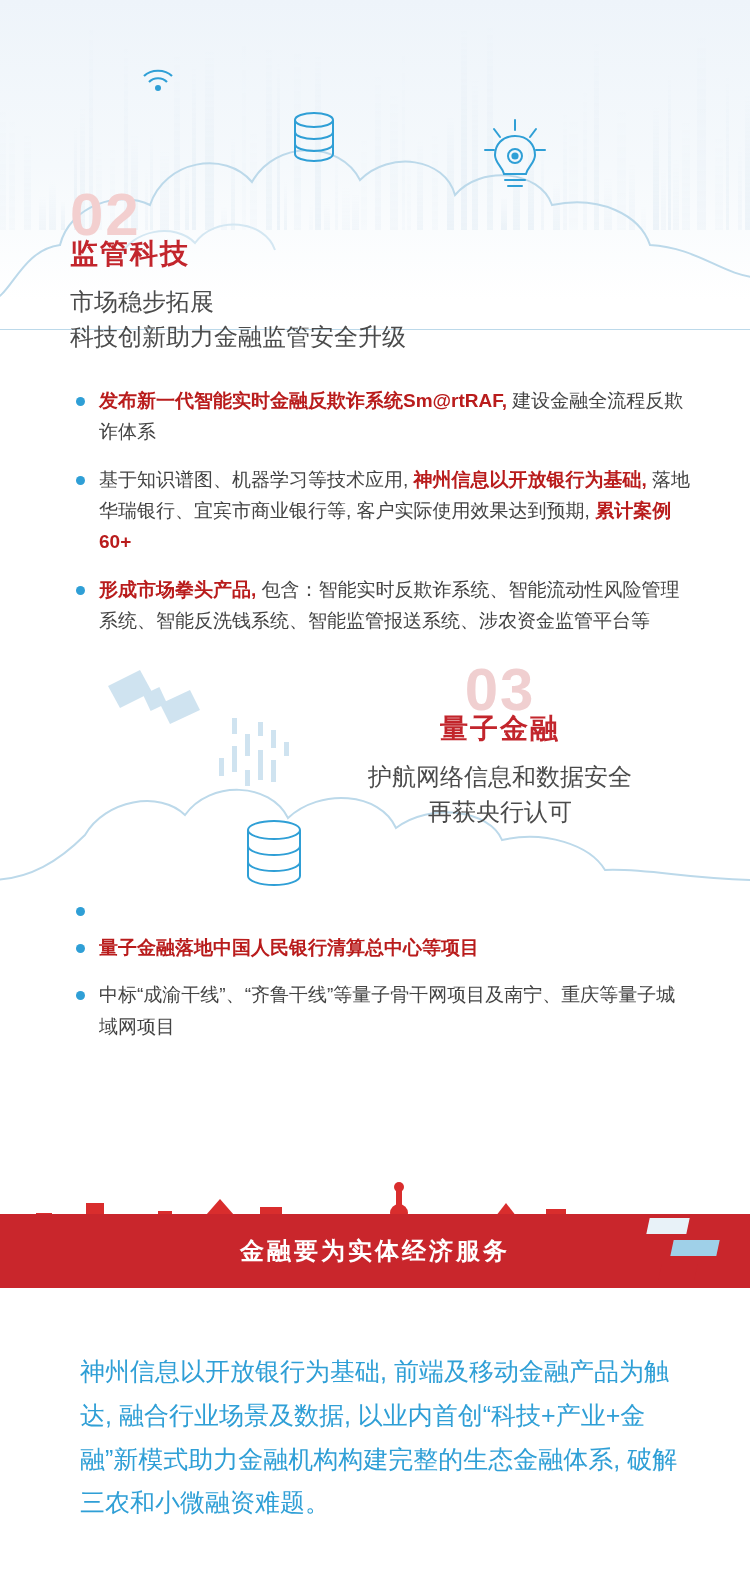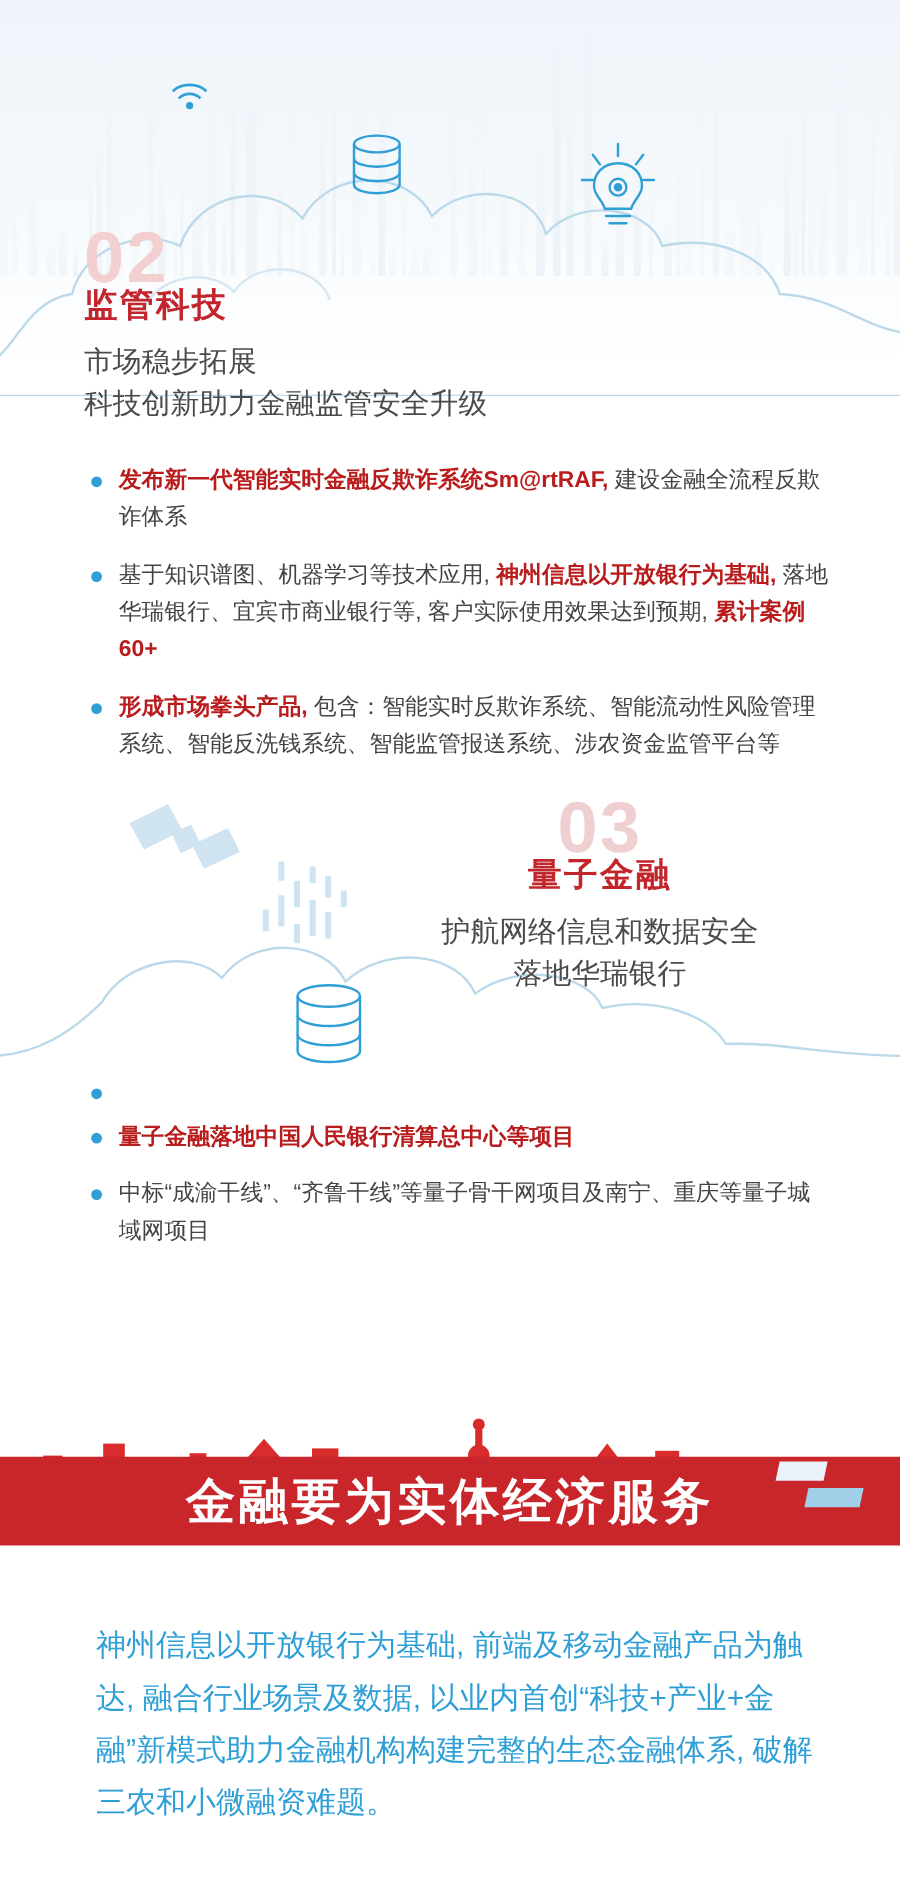--- a/index.html
+++ b/index.html
@@ -66,21 +66,21 @@
     position:absolute;left:0;top:1214px;width:750px;height:74px;
   }
   .banner .red{
     position:absolute;left:-20px;top:0;width:790px;height:74px;
     background:#c9262c;
     transform:skewX(-12deg);
   }
   .banner .text{
     position:absolute;left:0;top:0;width:750px;height:74px;
     display:flex;align-items:center;justify-content:center;
-    color:#fff;font-size:41px;font-weight:bold;letter-spacing:3px;
+    color:#fff;font-size:24px;font-weight:bold;letter-spacing:3px;
   }
   .chip{position:absolute;height:16px;transform:skewX(-12deg);}
 
   
   .bottom-text{
     position:absolute;left:80px;top:1350px;width:600px;
     font-size:25px;line-height:1.75;color:#2f9fd6;
   }
 </style>
 </head>
@@ -253,21 +253,21 @@
         <path d="M8,42 L8,56 C8,61 20,65 34,65 C48,65 60,61 60,56 L60,42"></path>
       </g>
     </svg>
   </div>
 
   <div class="sec03">
     <div class="bignum">03</div>
     <div class="sec-title">量子金融</div>
     <div class="sec-sub">
       <div>护航网络信息和数据安全</div>
-      <div>落地华瑞银行</div>
+      <div>再获央行认可</div>
     </div>
   </div>
 
   <div class="bullets list03" id="list03">
       <div class="bullet">
         <span class="dot"></span>
       </div>
       <div class="bullet">
         <span class="dot"></span>
         <div class="btxt"><b>量子金融落地中国人民银行清算总中心等项目</b></div>

